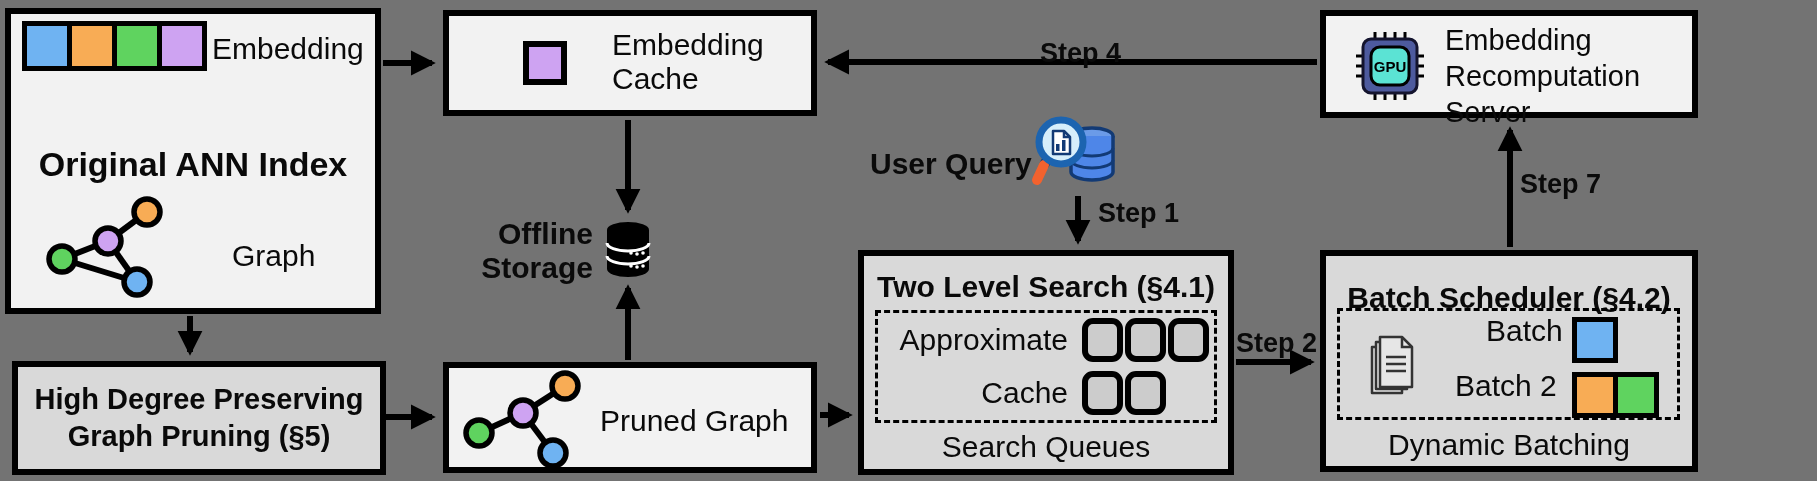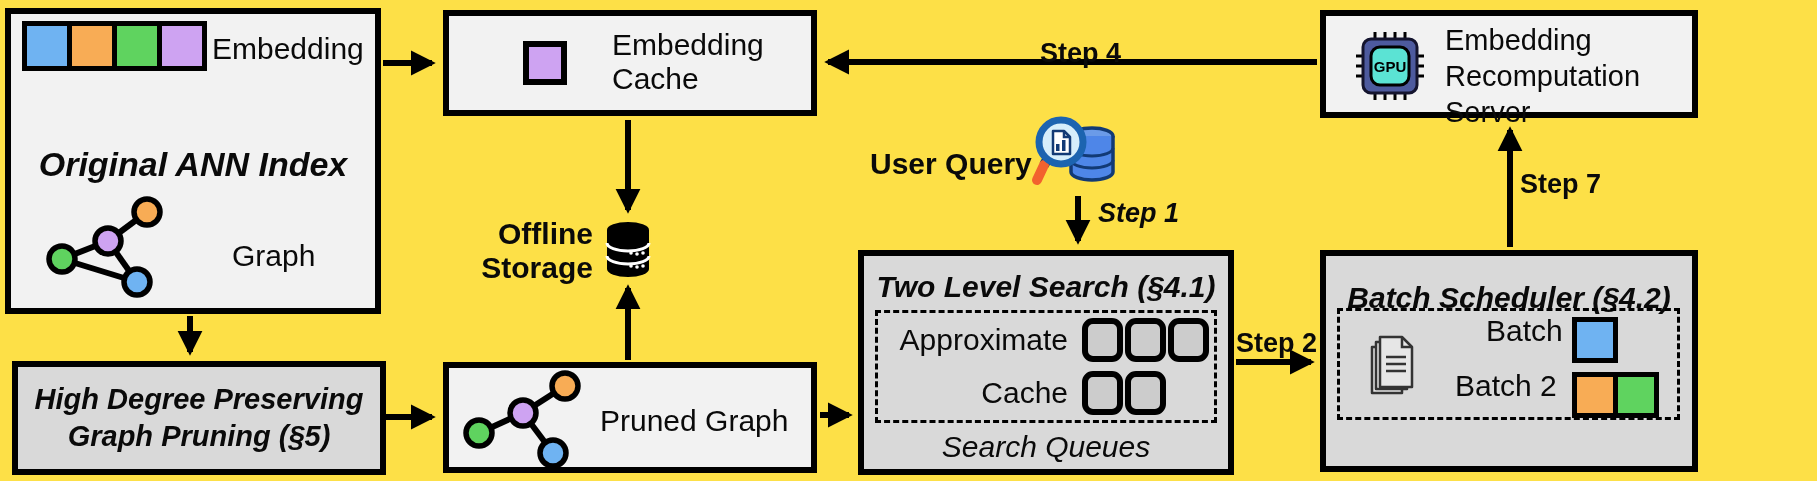--- a/index.html
+++ b/index.html
@@ -1,27 +1,27 @@
 <!DOCTYPE html>
 <html><head>
 <meta charset="utf-8">
 <style>
   html,body{margin:0;padding:0;background:#fff;}
-  .canvas{position:relative;width:1817px;height:481px;background:#fde047;
+  .canvas{position:relative;width:1817px;height:481px;background:#737373;
           font-family:"Liberation Sans",sans-serif;color:#0a0a0a;overflow:hidden;}
   .box{position:absolute;border:6px solid #000;box-sizing:border-box;}
   .light{background:#f2f2f2;}
   .gray{background:#d9d9d9;}
   .pre{white-space:pre-line;}
   .abs{position:absolute;}
   .b{font-weight:bold;}
   .t30{font-size:30px;line-height:34px;}
   .t29{font-size:29px;line-height:36px;}
   .t27{font-size:27px;line-height:30px;}
-  .ctr{text-align:center;width:100%;left:0;font-style:italic;}
+  .ctr{text-align:center;width:100%;left:0;}
   svg{display:block;overflow:visible;}
   
   .strip{position:absolute;background:#000;padding:5px;display:flex;gap:5px;}
   .sw{width:40px;height:40px;}
   
   .bigsw{position:absolute;width:32px;height:32px;border:6px solid #000;}
   
   .qrow{display:flex;align-items:center;height:50%;}
   .qlabel{width:190px;text-align:right;font-size:30px;}
   .slots{display:flex;gap:2px;margin-left:14px;}
@@ -136,21 +136,21 @@
     <path d="M39,36 a21,8 0 0 0 42,0" stroke="#123A75" stroke-width="3" fill="none"></path>
     <path d="M39,48 a21,8 0 0 0 42,0" stroke="#123A75" stroke-width="3" fill="none"></path>
     <line x1="16" y1="46" x2="12" y2="53" stroke="#123A75" stroke-width="10"></line>
     <line x1="12" y1="53" x2="5" y2="68" stroke="#F2622E" stroke-width="10" stroke-linecap="round"></line>
     <circle cx="29" cy="30" r="22" fill="#D6EEFB" stroke="#1C64B0" stroke-width="7"></circle>
     <path d="M21,19 h11 l6,6 v17 h-17 z" fill="#fff" stroke="#123A75" stroke-width="2.5" stroke-linejoin="round"></path>
     <path d="M32,19 v6 h6" fill="none" stroke="#123A75" stroke-width="2.5"></path>
     <rect x="24" y="32" width="3.5" height="7" fill="#123A75"></rect>
     <rect x="30" y="28" width="3.5" height="11" fill="#123A75"></rect>
   </svg>
-  <div class="abs b t27" style="left:1098px;top:198px;font-style:italic;">Step 1</div>
+  <div class="abs b t27" style="left:1098px;top:198px;">Step 1</div>
 
   <div class="box gray" style="left:858px;top:250px;width:376px;height:225px;padding-left:20px;">
     <div class="abs ctr b" style="top:14px;font-size:30px;">Two Level Search (§4.1)</div>
     <div class="dashed" style="left:11px;top:54px;width:342px;height:113px;">
       <div class="qrow">
         <div class="qlabel">Approximate</div>
         <div class="slots">
           <div class="slot"></div>
           <div class="slot"></div>
           <div class="slot"></div>
@@ -186,20 +186,21 @@
     </svg>
     <div class="abs t30" style="left:129px;top:58px;margin-left:31px;">Batch 1</div>
     <div class="bpack" style="left:246px;top:61px;">
       <div class="bsq" style="background:#6FB3F2"></div>
     </div>
     <div class="abs t30" style="left:129px;top:113px;">Batch 2</div>
     <div class="bpack" style="left:246px;top:116px;">
       <div class="bsq" style="background:#F8AC55"></div>
       <div class="bsq" style="background:#5FD35F"></div>
     </div>
+    <div class="abs ctr t30" style="top:172px;">Dynamic Batching</div>
   </div>
   <div class="abs b t27" style="left:1520px;top:169px;">Step 7</div>
 
   <div class="box light" style="left:1320px;top:10px;width:378px;height:108px;">
     <svg class="abs" style="left:26px;top:14px;" width="78" height="72" viewBox="0 0 78 72">
       <g stroke="#000" stroke-width="3">
         <line x1="23" y1="2" x2="23" y2="10"></line>
           <line x1="33" y1="2" x2="33" y2="10"></line>
         <line x1="43" y1="2" x2="43" y2="10"></line>
           <line x1="53" y1="2" x2="53" y2="10"></line>

